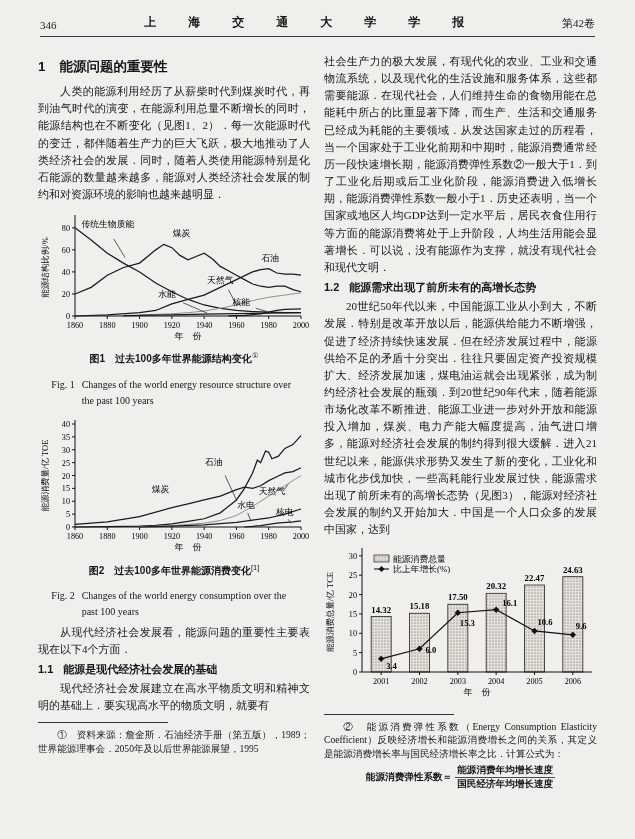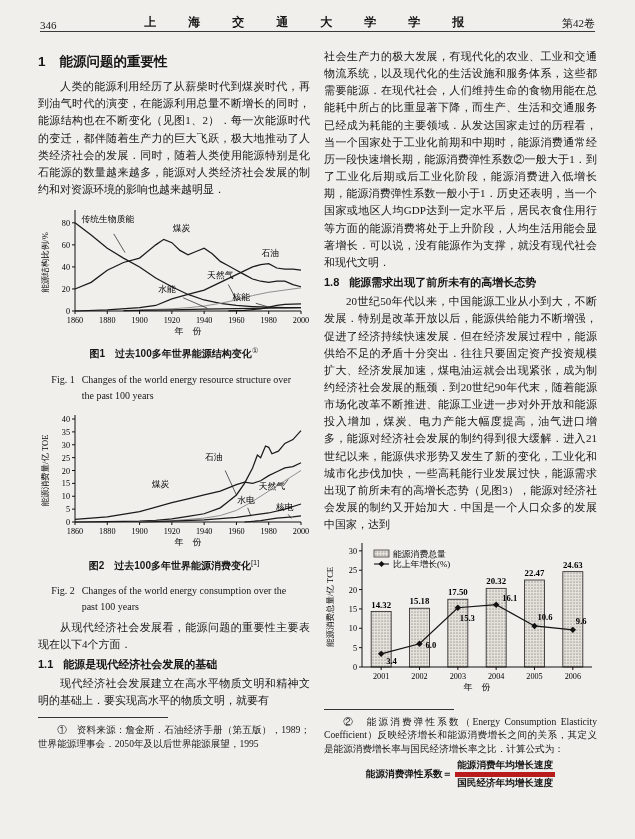--- a/index.html
+++ b/index.html
@@ -3,21 +3,21 @@
 <meta charset="utf-8">
 <style>
   html,body { margin:0; padding:0; }
   .page {
     width:635px; height:839px; overflow:hidden; position:relative;
     background:#f1efec; color:#161616;
     font-family:"Liberation Serif","DejaVu Serif",serif;
   }
   .header {
     display:flex; justify-content:space-between; align-items:flex-end;
-    margin:14px 40px 16px 40px; 
+    margin:14px 40px 16px 40px; padding-bottom:5px;
     border-bottom:1.5px solid #3a3a3a;
     font-size:11px;
   }
   .journal-title { letter-spacing:10px; font-size:12px; font-weight:bold; }
   .columns { display:flex; gap:14px; margin:8px 38px 0 38px; }
   .col { width:273px; font-size:11px; line-height:1.56; text-align:justify; }
   p.body-para { margin:0; text-indent:2em; }
   p.no-indent { text-indent:0; }
   h2.section {
     font-family:"Liberation Sans","DejaVu Sans",sans-serif;
@@ -35,21 +35,21 @@
     font-weight:bold; font-size:10px; margin-top:2px;
   }
   .cap-cn sup { font-weight:normal; font-size:7.5px; }
   .cap-en { display:flex; justify-content:center; gap:7px; font-size:10px; margin-top:10px; }
   .cap-en .cap-text { max-width:215px; text-align:left; }
   .footnote-block { margin-top:8px; font-size:9.6px; line-height:1.45; }
   .footnote-rule { width:130px; border-top:1.2px solid #333; margin-bottom:5px; }
   .footnote-text { margin:0; text-indent:2em; text-align:justify; }
   .formula { display:flex; justify-content:center; align-items:center; gap:3px; margin-top:3px; font-size:9.6px; font-weight:bold;}
   .frac { display:inline-flex; flex-direction:column; text-align:center; line-height:1.3; }
-  .frac .num { border-bottom:5px solid #b91c1c; padding:0 2px; }
+  .frac .num { border-bottom:1px solid #b91c1c; padding:0 2px; }
   svg text { font-family:"Liberation Serif","DejaVu Serif",serif; }
 </style>
 </head>
 <body>
 
 <div class="page">
 
   <div class="header">
     <span>346</span>
     <span class="journal-title">上　海　交　通　大　学　学　报</span>
@@ -199,21 +199,21 @@
       <div class="footnote-block">
         <div class="footnote-rule"></div>
         <p class="footnote-text">①　资料来源：詹金斯．石油经济手册（第五版），1989；世界能源理事会．2050年及以后世界能源展望，1995</p>
       </div>
     </div>
 
     <div class="col">
       <p class="body-para no-indent">社会生产力的极大发展，有现代化的农业、工业和交通物流系统，以及现代化的生活设施和服务体系，这些都需要能源．在现代社会，人们维持生命的食物用能在总能耗中所占的比重显著下降，而生产、生活和交通服务已经成为耗能的主要领域．从发达国家走过的历程看，当一个国家处于工业化前期和中期时，能源消费通常经历一段快速增长期，能源消费弹性系数②一般大于1．到了工业化后期或后工业化阶段，能源消费进入低增长期，能源消费弹性系数一般小于1．历史还表明，当一个国家或地区人均GDP达到一定水平后，居民衣食住用行等方面的能源消费将处于上升阶段，人均生活用能会显著增长．可以说，没有能源作为支撑，就没有现代社会和现代文明．</p>
 
       <h3 class="subsection">
-        <span class="sec-num">1.8</span><span>能源需求出现了前所未有的高增长态势</span>
+        <span class="sec-num">1.2</span><span>能源需求出现了前所未有的高增长态势</span>
       </h3>
 
       <p class="body-para">20世纪50年代以来，中国能源工业从小到大，不断发展．特别是改革开放以后，能源供给能力不断增强，促进了经济持续快速发展．但在经济发展过程中，能源供给不足的矛盾十分突出．往往只要固定资产投资规模扩大、经济发展加速，煤电油运就会出现紧张，成为制约经济社会发展的瓶颈．到20世纪90年代末，随着能源市场化改革不断推进、能源工业进一步对外开放和能源投入增加，煤炭、电力产能大幅度提高，油气进口增多，能源对经济社会发展的制约得到很大缓解．进入21世纪以来，能源供求形势又发生了新的变化，工业化和城市化步伐加快，一些高耗能行业发展过快，能源需求出现了前所未有的高增长态势（见图3），能源对经济社会发展的制约又开始加大．中国是一个人口众多的发展中国家，达到</p>
 
       <figure>
         <svg id="fig3-chart" width="276" height="156">
             <defs>
               <pattern id="stip" width="3" height="3" patternUnits="userSpaceOnUse">
                 <rect width="3" height="3" fill="#e4e1db"></rect>
                 <circle cx="1" cy="1" r="0.55" fill="#555"></circle>

